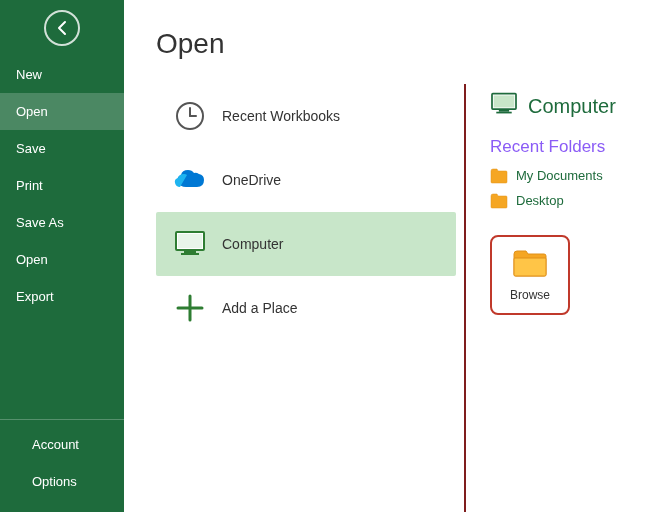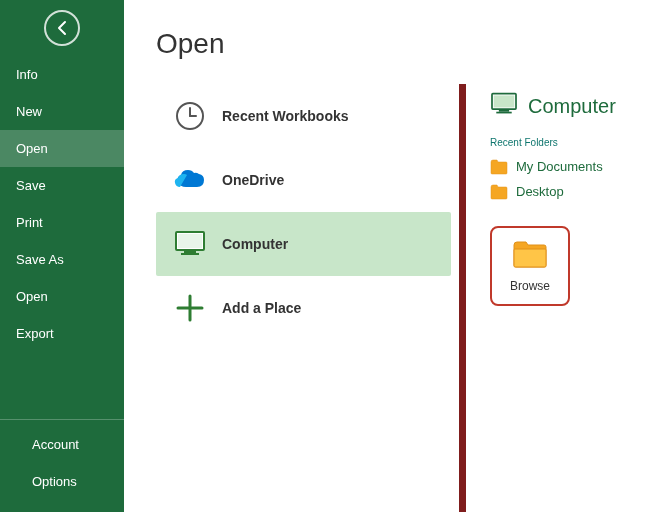--- a/index.html
+++ b/index.html
@@ -73,23 +73,22 @@
       color: #333;
       margin-bottom: 24px;
     }
     .content-area {
       display: flex;
       flex: 1;
     }
     
     .left-panel {
       width: 310px;
-      border-right: 7px solid #7f1d1d;
+      border-right: 2px solid #7f1d1d;
       padding-right: 8px;
-      font-weight: bold;
     }
     .open-option {
       display: flex;
       align-items: center;
       padding: 14px 16px;
       cursor: pointer;
       border-radius: 2px;
     }
     .open-option.selected {
       background: #c8e6c9;
@@ -116,22 +115,22 @@
     .right-title {
       font-size: 20px;
       color: #1e6b3c;
       font-weight: 400;
       display: flex;
       align-items: center;
       gap: 10px;
       margin-bottom: 16px;
     }
     .recent-folders-label {
-      font-size: 10px;
-      color: #0f766e;
+      font-size: 17px;
+      color: #8b5cf6;
       margin-bottom: 8px;
     }
     .folder-link {
       display: flex;
       align-items: flex-start;
       gap: 8px;
       font-size: 13px;
       color: #1e6b3c;
       padding: 3px 0;
       cursor: pointer;
@@ -168,21 +167,20 @@
 
 <div class="sidebar">
   <div class="sidebar-back">
     <div class="back-circle">
       <svg width="16" height="16" viewBox="0 0 16 16" fill="white">
         <path d="M11 2L5 8l6 6" stroke="white" stroke-width="2" fill="none" stroke-linecap="round" stroke-linejoin="round"></path>
       </svg>
     </div>
   </div>
   <div class="sidebar-nav">
-    <div class="sidebar-item">Info</div>
     <div class="sidebar-item">New</div>
     <div class="sidebar-item active">Open</div>
     <div class="sidebar-item">Save</div>
     <div class="sidebar-item">Print</div>
     <div class="sidebar-item">Save As</div>
     <div class="sidebar-item">Open</div>
     <div class="sidebar-item">Export</div>
   </div>
   <hr class="sidebar-divider">
   <div class="sidebar-bottom">

